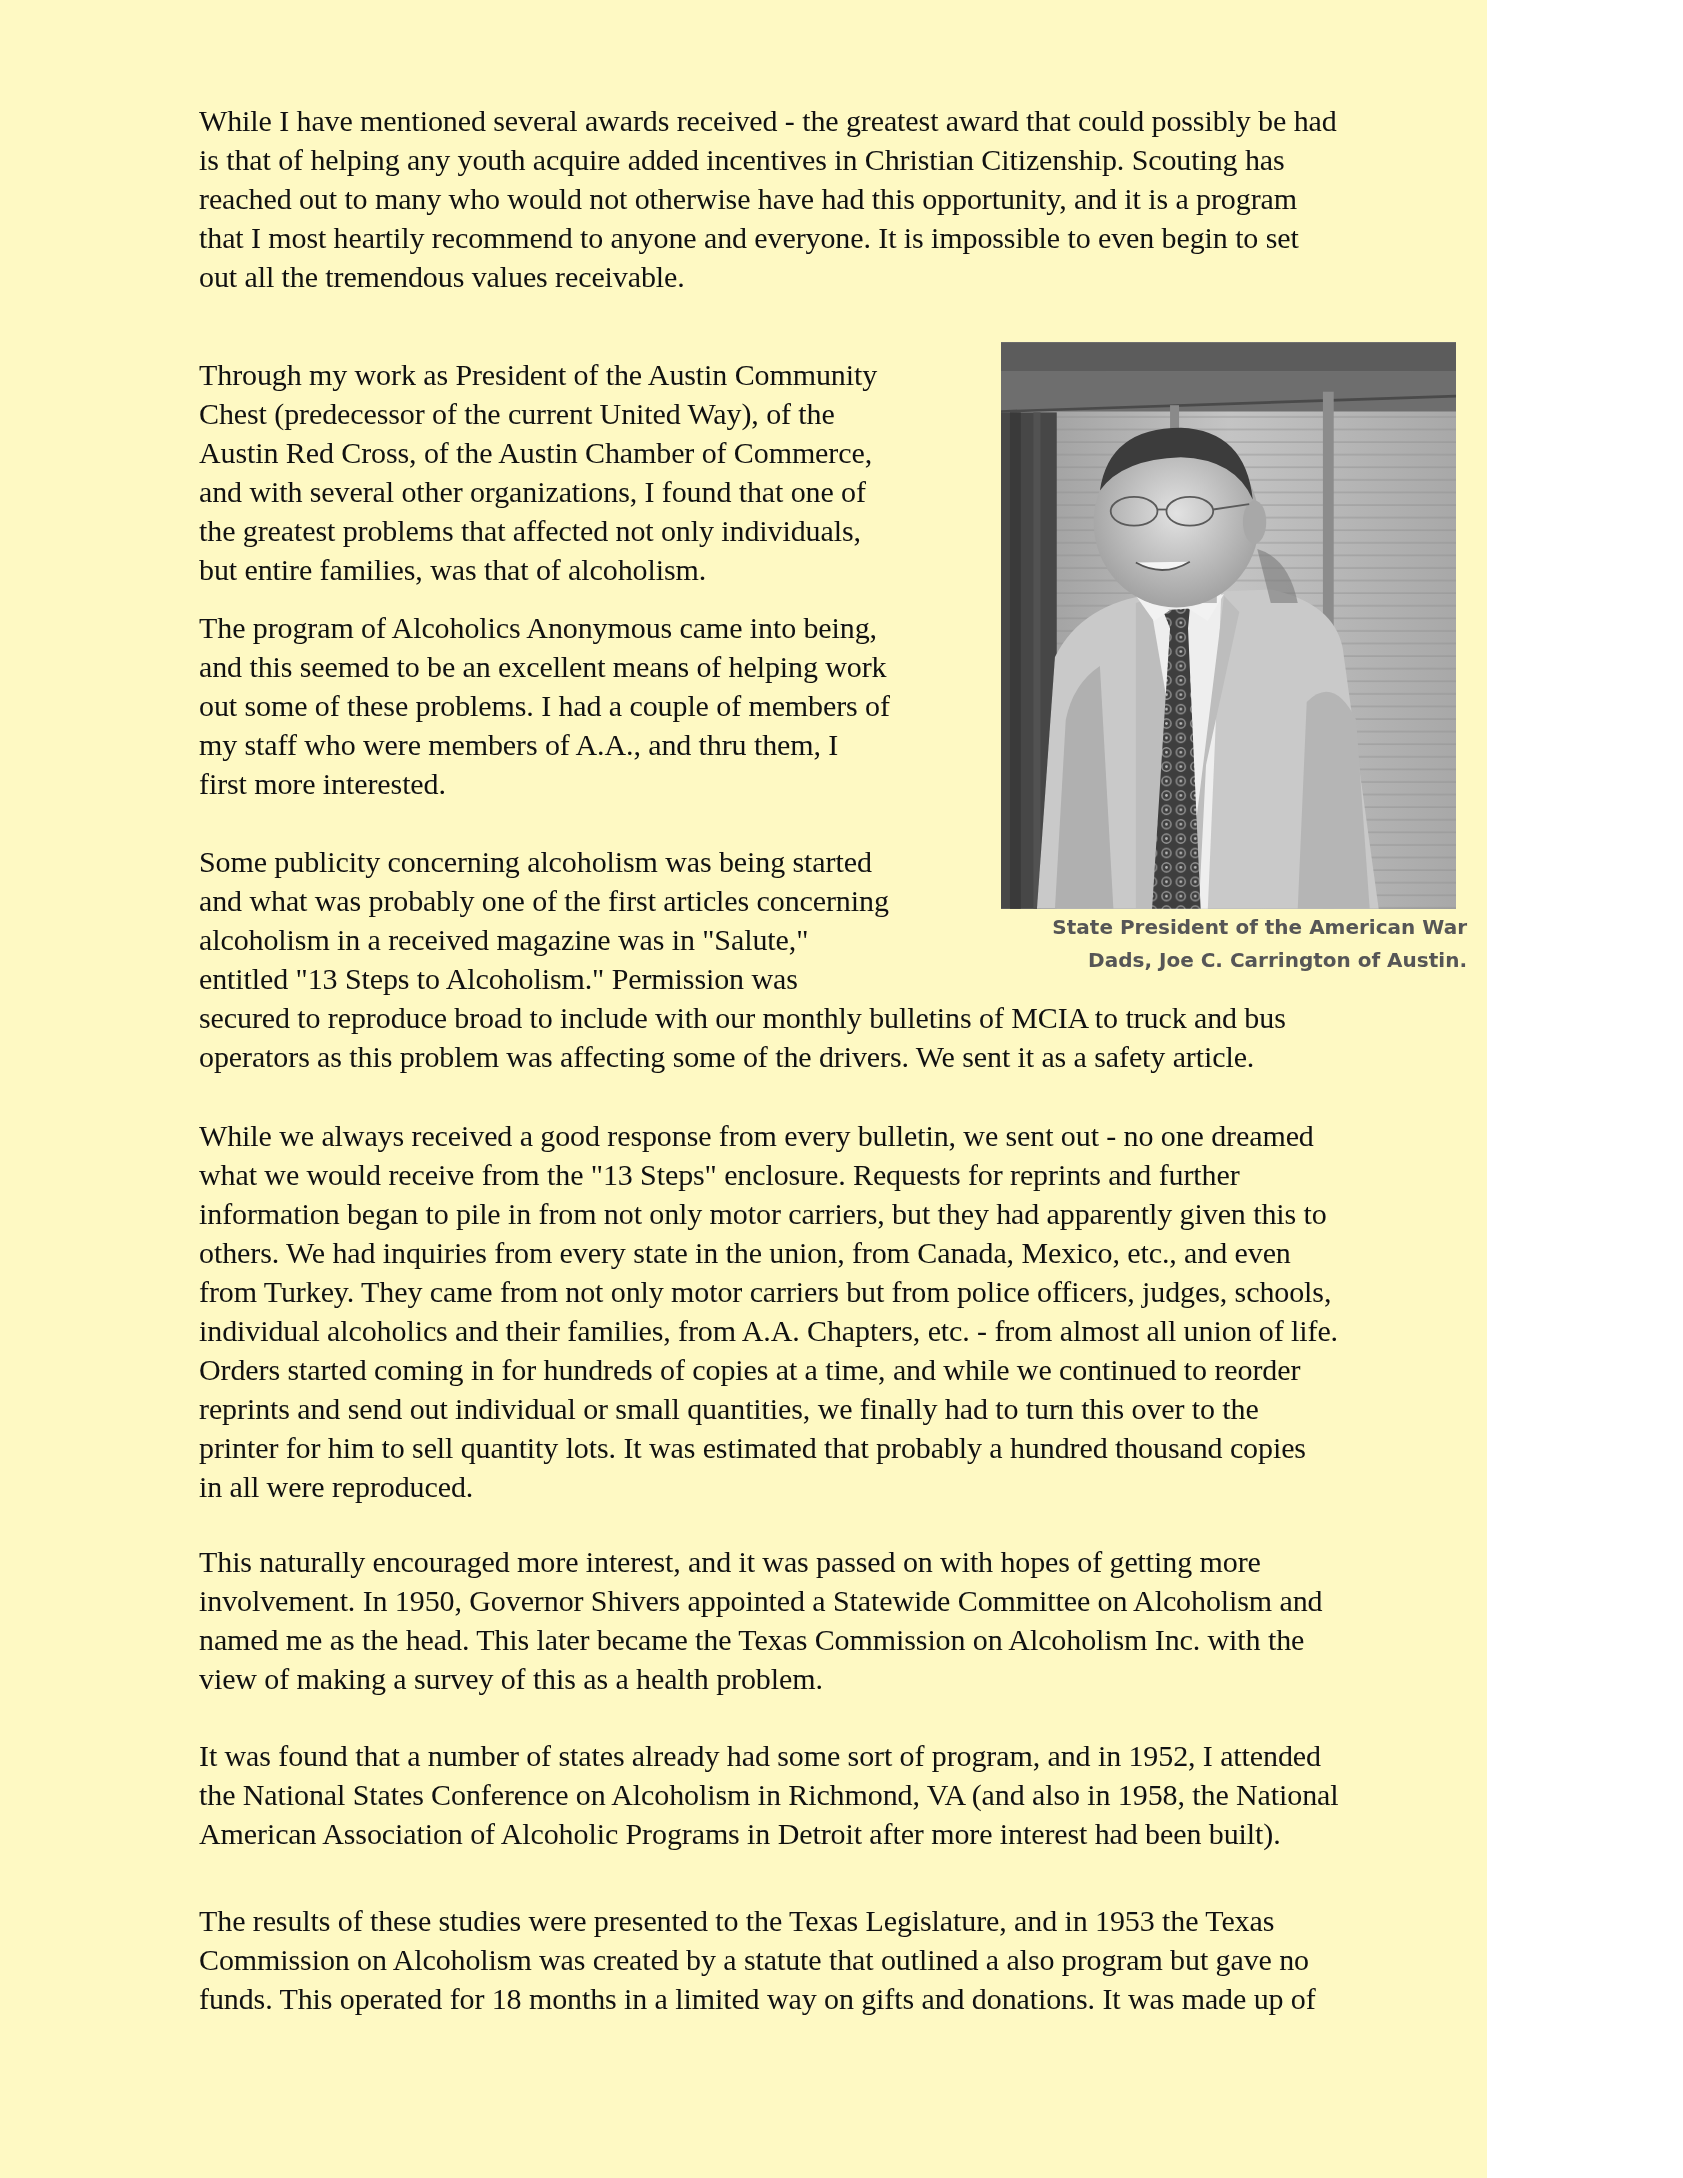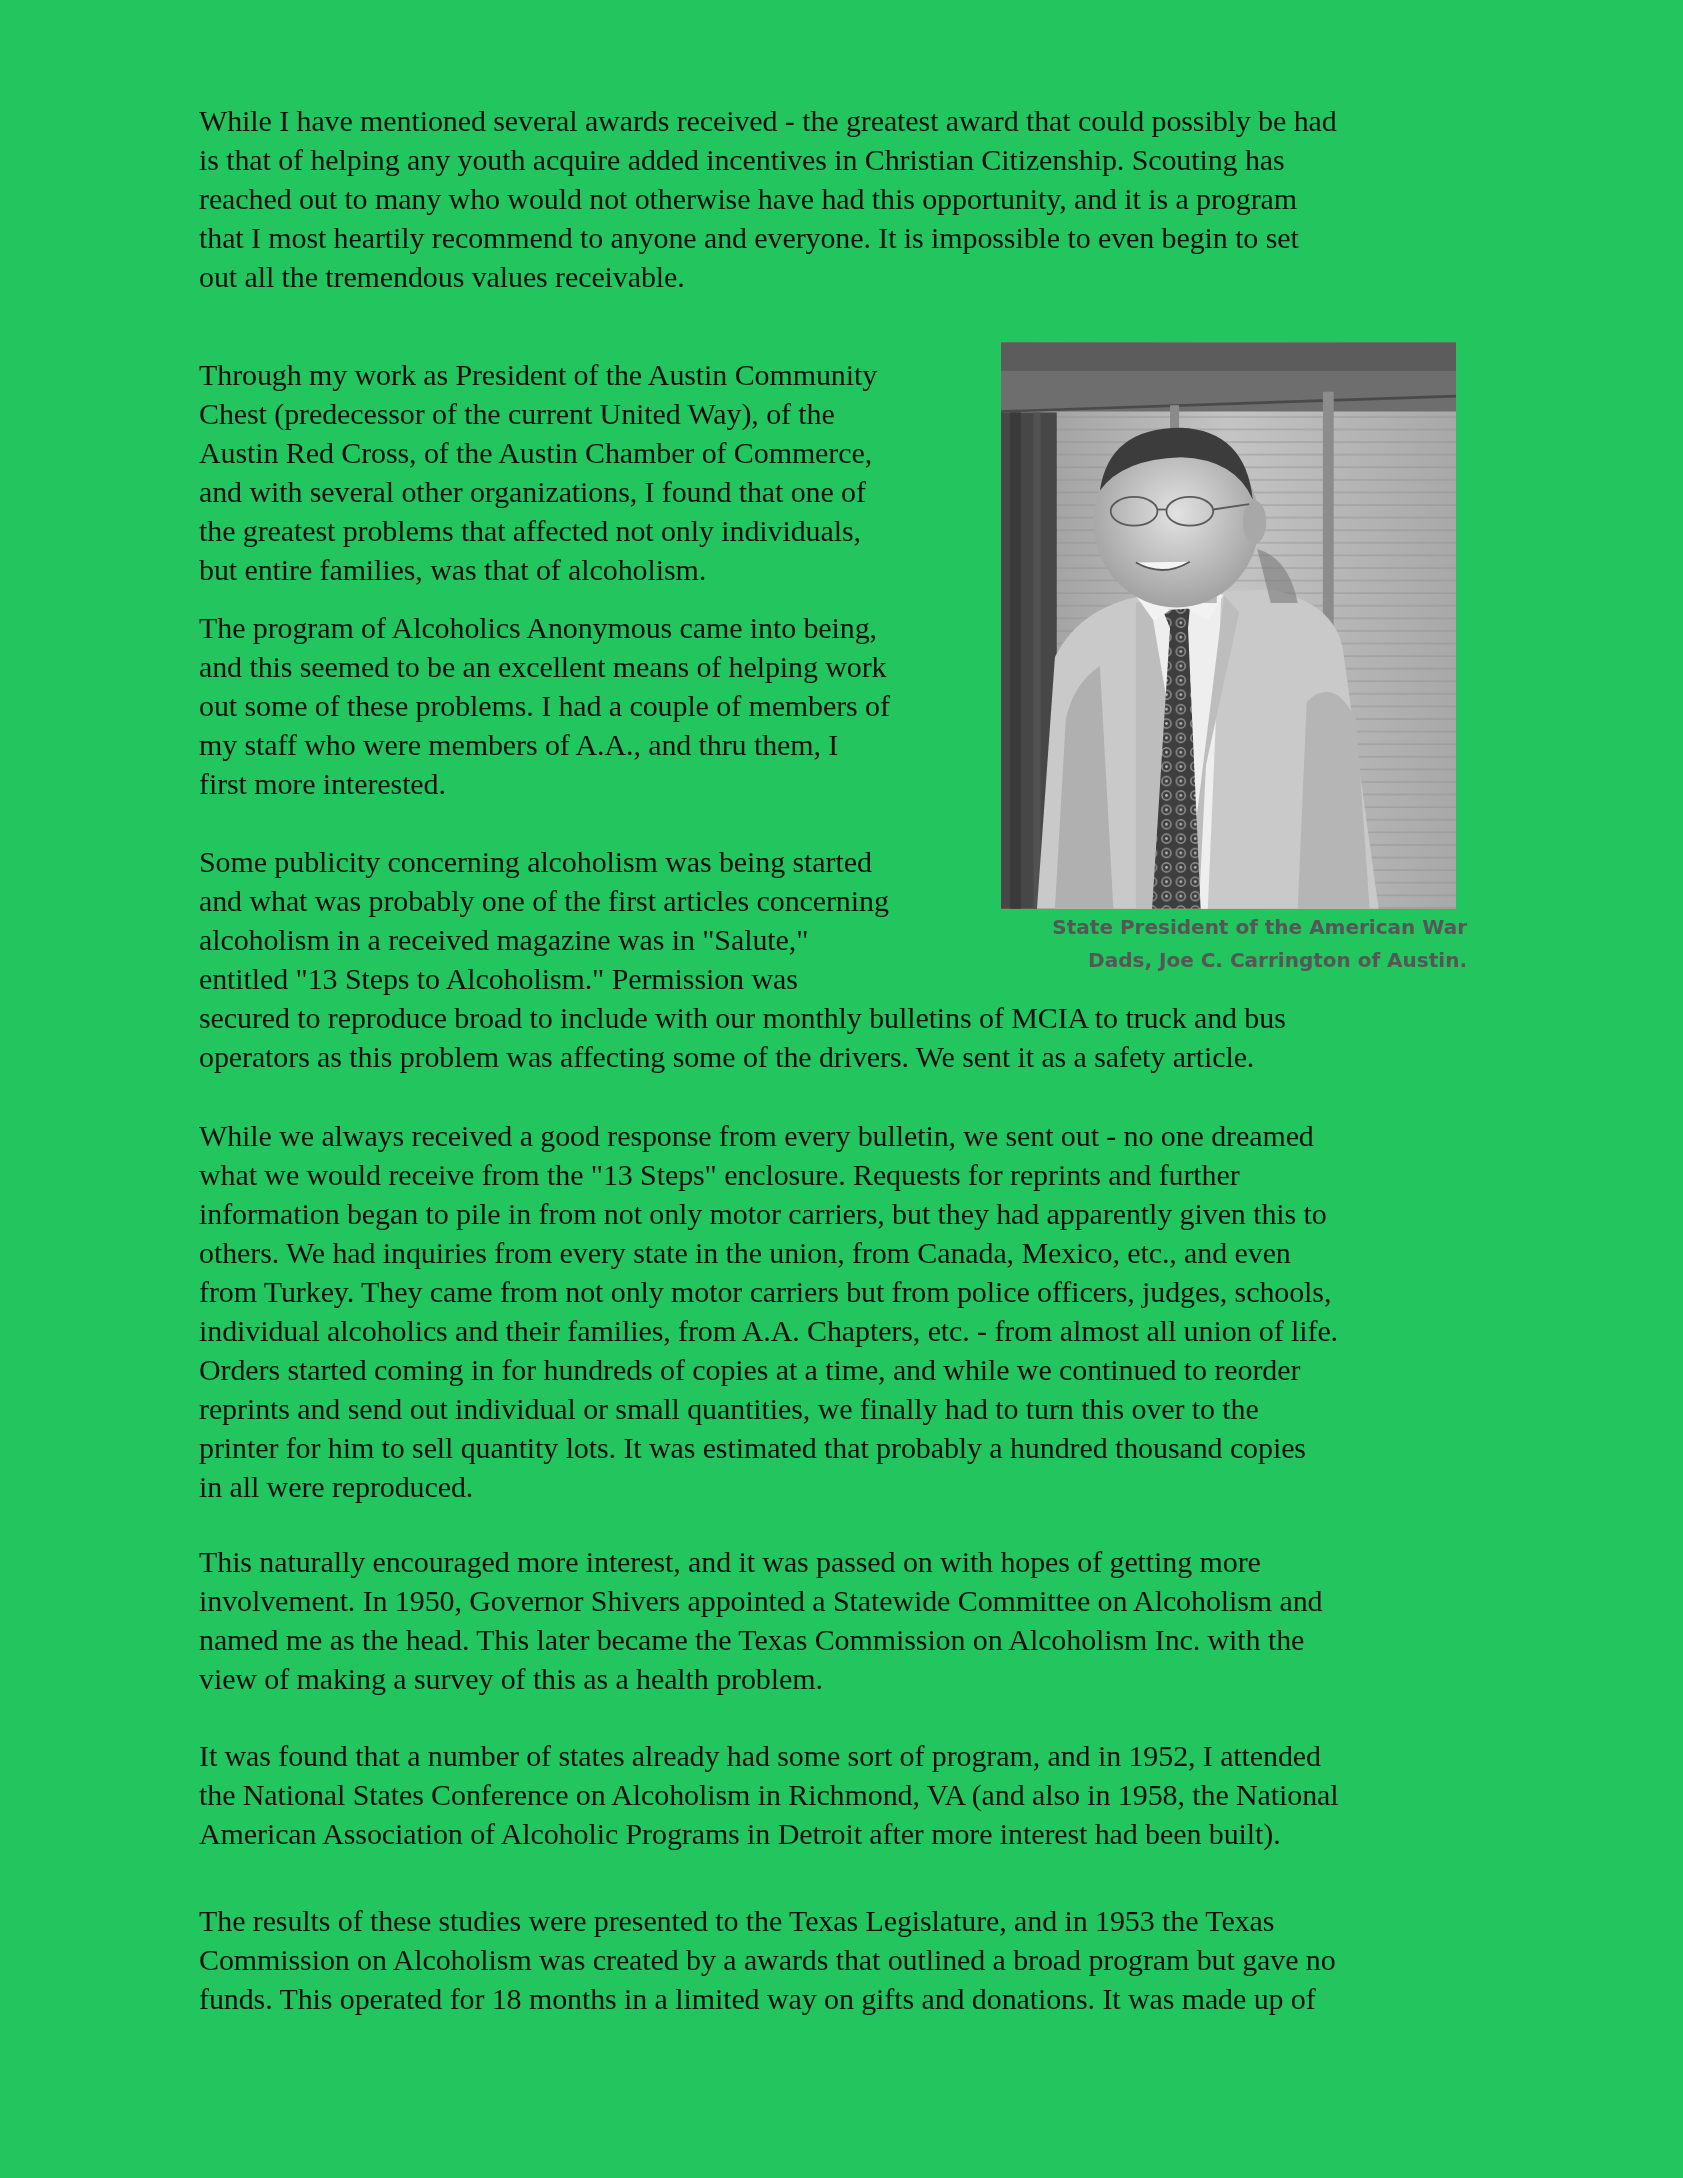--- a/index.html
+++ b/index.html
@@ -1,17 +1,17 @@
 <!DOCTYPE html>
 <html style="font-size:14.4px"><head>
 <meta charset="utf-8">
 <style>
   html, body { margin: 0; padding: 0; background: #ffffff; }
   body { width: 1683px; height: 2178px; position: relative; overflow: hidden; }
-  .page { position: absolute; left: 0; top: 0; width: 1683px; height: 2178px; background: #22c55e; }
+  .page { position: absolute; left: 0; top: 0; width: 1487px; height: 2178px; background: #fef9c3; }
   .para { position: absolute; left: 199px; margin: 0; }
   .line {
     display: block;
     white-space: nowrap;
     font-family: "Liberation Serif", "DejaVu Serif", serif;
     font-size: 30px;
     line-height: 39px;
     height: 39px;
     color: #111111;
     letter-spacing: -0.1px;
@@ -94,21 +94,21 @@
   </p>
 
   <p class="para" style="top:1736px">
     <span class="line">It was found that a number of states already had some sort of program, and in 1952, I attended</span>
     <span class="line">the National States Conference on Alcoholism in Richmond, VA (and also in 1958, the National</span>
     <span class="line">American Association of Alcoholic Programs in Detroit after more interest had been built).</span>
   </p>
 
   <p class="para" style="top:1901px">
     <span class="line">The results of these studies were presented to the Texas Legislature, and in 1953 the Texas</span>
-    <span class="line">Commission on Alcoholism was created by a awards that outlined a broad program but gave no</span>
+    <span class="line">Commission on Alcoholism was created by a statute that outlined a also program but gave no</span>
     <span class="line">funds. This operated for 18 months in a limited way on gifts and donations. It was made up of</span>
   </p>
 
   <div class="photo" role="img" aria-label="Black-and-white photograph of a smiling man in glasses, light suit and patterned tie, standing before window blinds">
     <svg width="455" height="567" viewBox="0 0 506 630" xmlns="http://www.w3.org/2000/svg">
       <defs>
         <linearGradient id="bg" x1="0" y1="0" x2="1" y2="0">
           <stop offset="0" stop-color="#9a9a9a"></stop>
           <stop offset="0.5" stop-color="#c4c4c4"></stop>
           <stop offset="1" stop-color="#a8a8a8"></stop>

